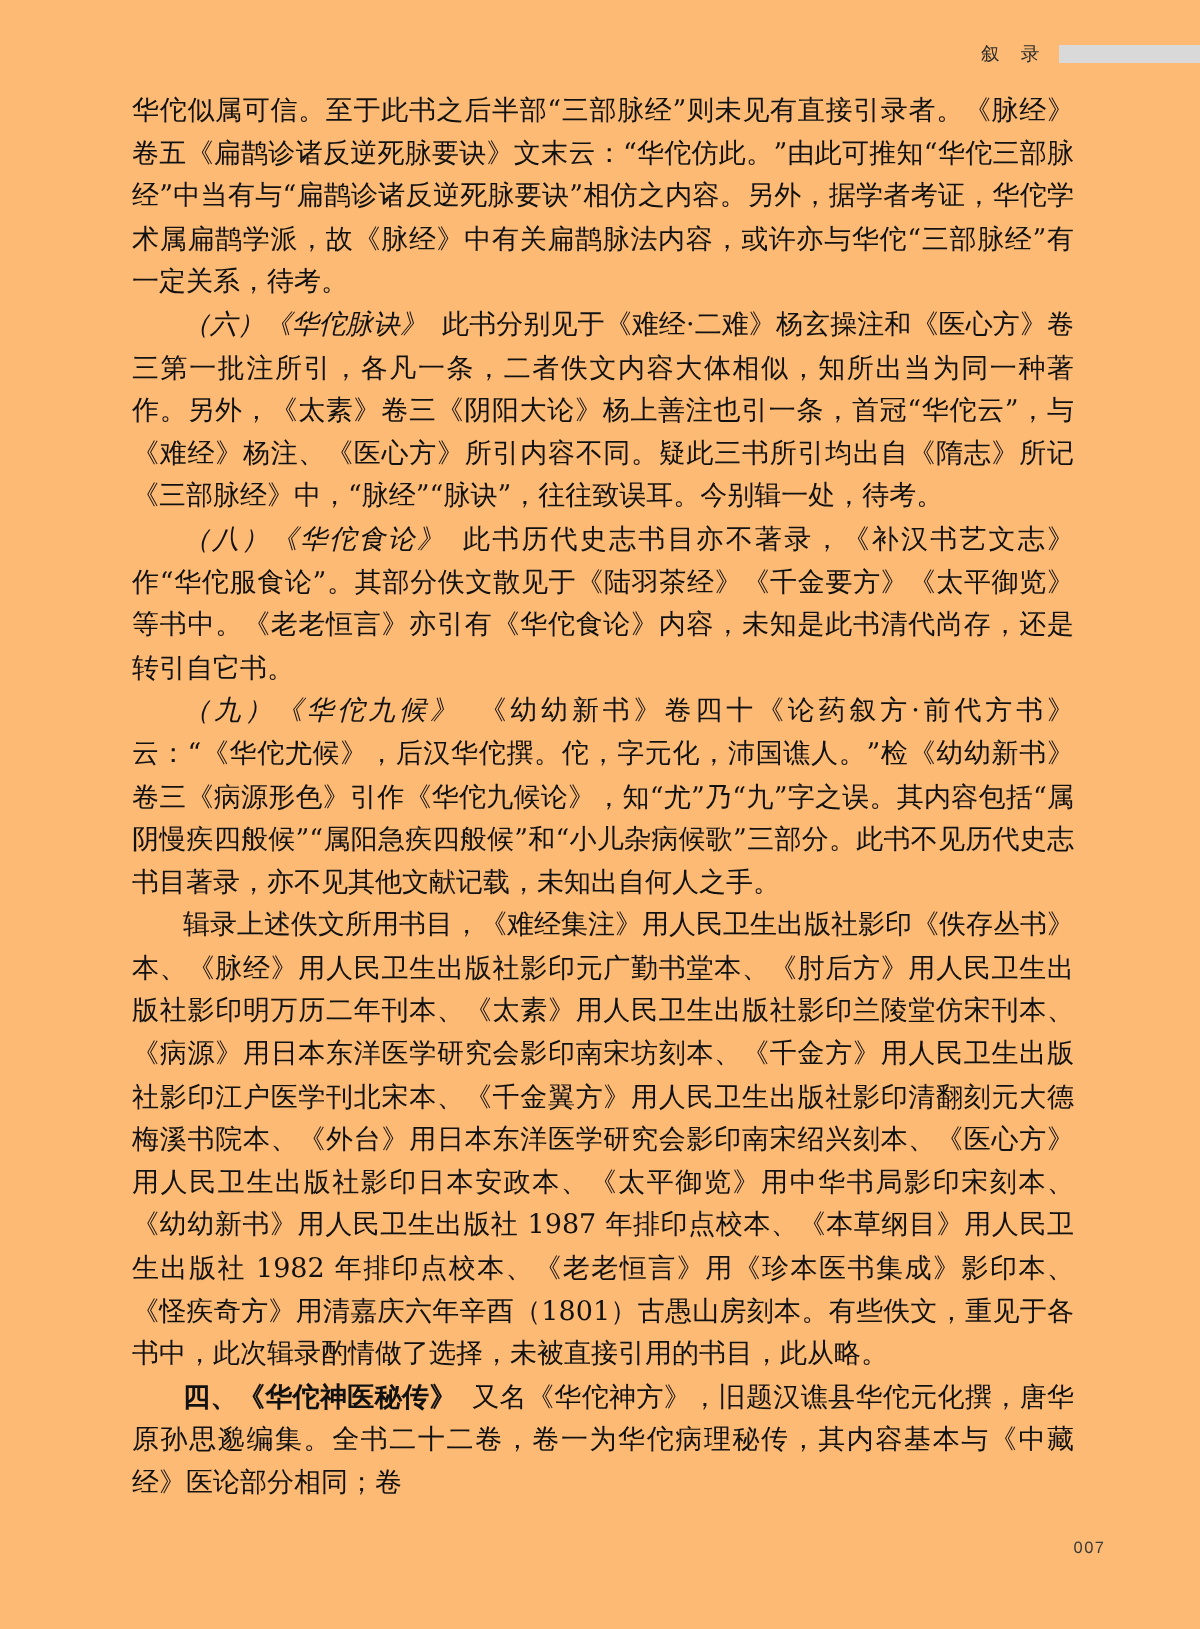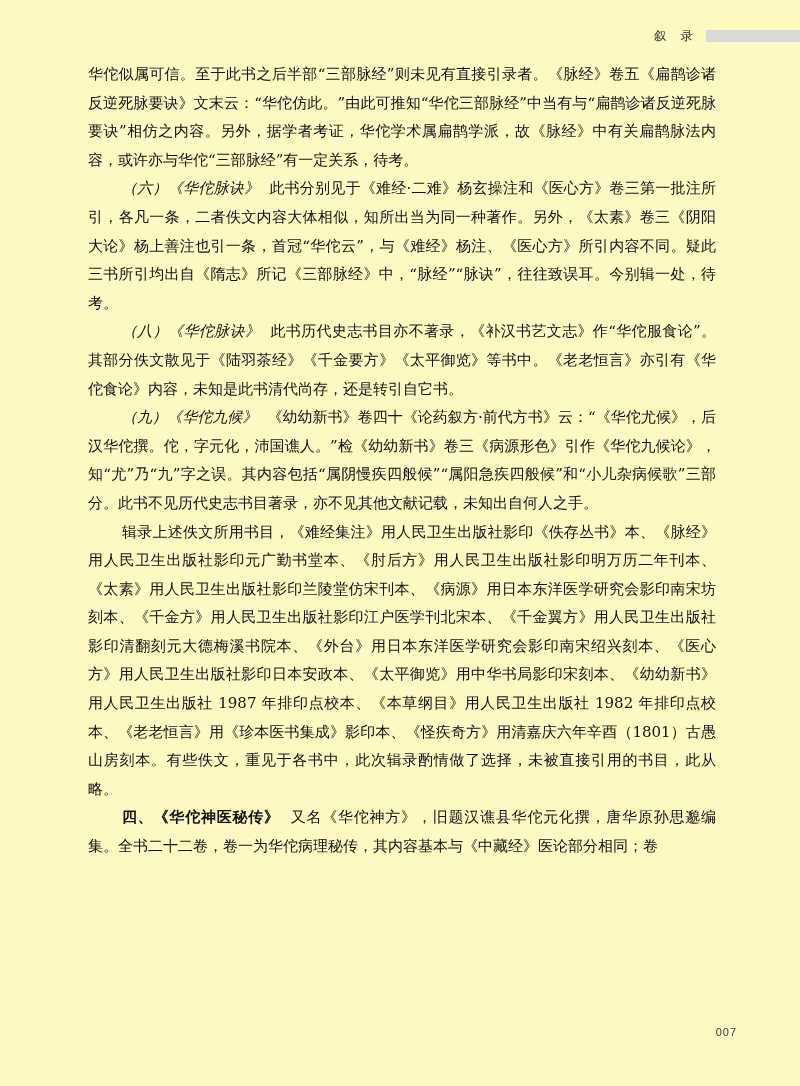--- a/index.html
+++ b/index.html
@@ -7,21 +7,21 @@
     padding: 0;
     background: #ffffff;
   }
   body {
     font-family: "DejaVu Serif", "Liberation Serif", serif;
   }
   .page {
     position: relative;
     width: 800px;
     height: 1086px;
-    background: #fef9c3;
+    background: #fdba74;
     overflow: hidden;
     box-sizing: border-box;
   }
 
   
   .runhead {
     position: absolute;
     top: 26px;
     right: 0px;
     left: 0px;
@@ -46,21 +46,21 @@
 
   
   .textblock {
     position: absolute;
     left: 88px;
     top: 60px;
     width: 628px;
   }
   p.para {
     margin: 0;
-    font-size: 15px;
+    font-size: 18px;
     line-height: 28.6px;
     color: #111111;
     text-align: justify;
     text-justify: inter-character;
     text-align-last: left;
     letter-spacing: 0px;
     font-family: "DejaVu Serif", "Liberation Serif", serif;
     word-break: break-all;
   }
   p.indent {
@@ -97,21 +97,21 @@
 <div class="page">
 
   <div class="runhead">
     <span class="runhead-title">叙 录</span>
     <span class="runhead-bar" style="background: rgb(217, 217, 217);"></span>
   </div>
 
   <div class="textblock" id="body">
       <p class="para"><span>华佗似属可信。至于此书之后半部“三部脉经”则未见有直接引录者。《脉经》卷五《扁鹊诊诸反逆死脉要诀》文末云：“华佗仿此。”由此可推知“华佗三部脉经”中当有与“扁鹊诊诸反逆死脉要诀”相仿之内容。另外，据学者考证，华佗学术属扁鹊学派，故《脉经》中有关扁鹊脉法内容，或许亦与华佗“三部脉经”有一定关系，待考。</span></p>
       <p class="para indent"><span class="booktitle">（六）《华佗脉诀》</span><span class="gap"></span><span>此书分别见于《难经·二难》杨玄操注和《医心方》卷三第一批注所引，各凡一条，二者佚文内容大体相似，知所出当为同一种著作。另外，《太素》卷三《阴阳大论》杨上善注也引一条，首冠“华佗云”，与《难经》杨注、《医心方》所引内容不同。疑此三书所引均出自《隋志》所记《三部脉经》中，“脉经”“脉诀”，往往致误耳。今别辑一处，待考。</span></p>
-      <p class="para indent"><span class="booktitle">（八）《华佗脉诀》</span><span class="gap"></span><span>此书历代史志书目亦不著录，《补汉书艺文志》作“华佗服食论”。其部分佚文散见于《陆羽茶经》《千金要方》《太平御览》等书中。《老老恒言》亦引有《华佗食论》内容，未知是此书清代尚存，还是转引自它书。</span></p>
+      <p class="para indent"><span class="booktitle">（八）《华佗食论》</span><span class="gap"></span><span>此书历代史志书目亦不著录，《补汉书艺文志》作“华佗服食论”。其部分佚文散见于《陆羽茶经》《千金要方》《太平御览》等书中。《老老恒言》亦引有《华佗食论》内容，未知是此书清代尚存，还是转引自它书。</span></p>
       <p class="para indent"><span class="booktitle">（九）《华佗九候》</span><span class="gap"></span><span>《幼幼新书》卷四十《论药叙方·前代方书》云：“《华佗尤候》，后汉华佗撰。佗，字元化，沛国谯人。”检《幼幼新书》卷三《病源形色》引作《华佗九候论》，知“尤”乃“九”字之误。其内容包括“属阴慢疾四般候”“属阳急疾四般候”和“小儿杂病候歌”三部分。此书不见历代史志书目著录，亦不见其他文献记载，未知出自何人之手。</span></p>
       <p class="para indent"><span>辑录上述佚文所用书目，《难经集注》用人民卫生出版社影印《佚存丛书》本、《脉经》用人民卫生出版社影印元广勤书堂本、《肘后方》用人民卫生出版社影印明万历二年刊本、《太素》用人民卫生出版社影印兰陵堂仿宋刊本、《病源》用日本东洋医学研究会影印南宋坊刻本、《千金方》用人民卫生出版社影印江户医学刊北宋本、《千金翼方》用人民卫生出版社影印清翻刻元大德梅溪书院本、《外台》用日本东洋医学研究会影印南宋绍兴刻本、《医心方》用人民卫生出版社影印日本安政本、《太平御览》用中华书局影印宋刻本、《幼幼新书》用人民卫生出版社 1987 年排印点校本、《本草纲目》用人民卫生出版社 1982 年排印点校本、《老老恒言》用《珍本医书集成》影印本、《怪疾奇方》用清嘉庆六年辛酉（1801）古愚山房刻本。有些佚文，重见于各书中，此次辑录酌情做了选择，未被直接引用的书目，此从略。</span></p>
       <p class="para indent"><span class="sechead">四、《华佗神医秘传》</span><span class="gap"></span><span>又名《华佗神方》，旧题汉谯县华佗元化撰，唐华原孙思邈编集。全书二十二卷，卷一为华佗病理秘传，其内容基本与《中藏经》医论部分相同；卷</span></p>
     </div>
 
   <div class="folio">007</div>
 
 </div>
 
 </body></html>

